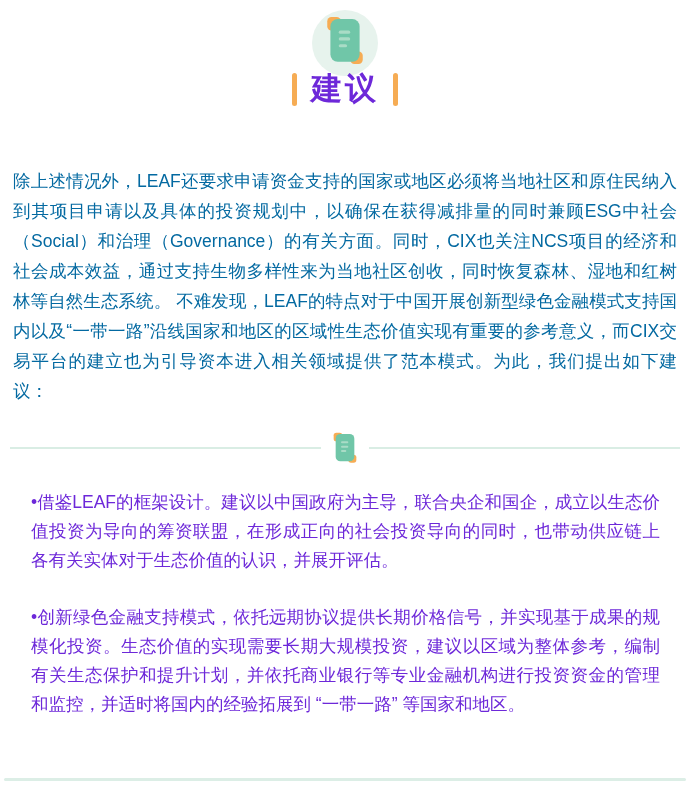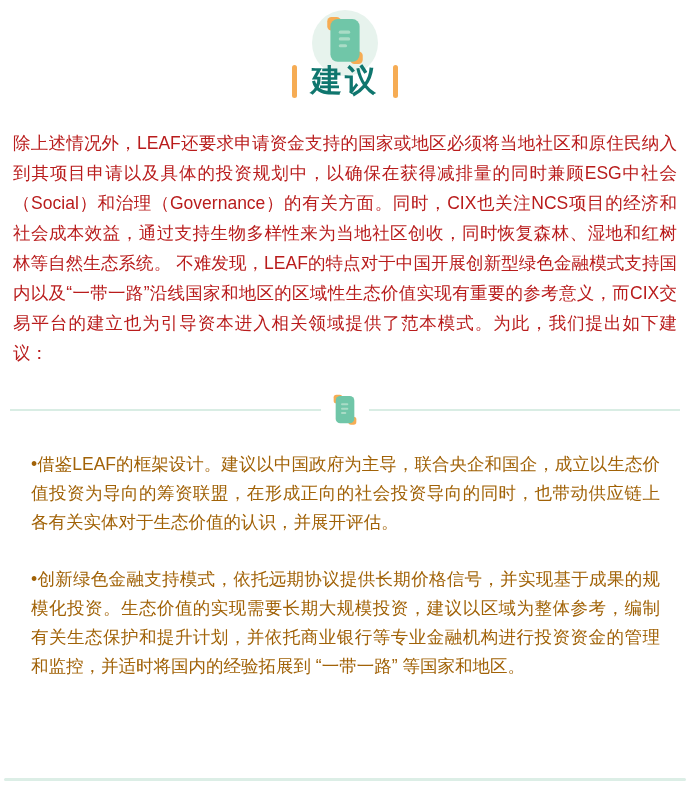--- a/index.html
+++ b/index.html
@@ -35,33 +35,33 @@
     position:relative;
     z-index:2;
   }
   .title-bar{
     width:5px;
     height:33px;
     border-radius:3px;
     background:#f6ac54;
   }
   .title-text{
-    margin:0 14px;
+    margin:8px 14px;
     font-size:31px;
     font-weight:bold;
     letter-spacing:3px;
-    color:#0f766e;
+    color:#6d28d9;
   }
   
   .intro{
-    margin:26px 13px 0 13px;
+    margin:48px 13px 0 13px;
     font-size:17.5px;
     line-height:30px;
     text-align:justify;
-    color:#b91c1c;
+    color:#0369a1;
   }
   
   .divider{
     margin-top:24px;
     height:36px;
     display:flex;
     align-items:center;
     justify-content:center;
   }
   .divider .line{
@@ -78,21 +78,21 @@
   }
   
   .suggestions{
     margin-top:22px;
   }
   .suggestion{
     margin:0 30px 28px 31px;
     font-size:17.5px;
     line-height:29px;
     text-align:justify;
-    color:#a16207;
+    color:#6d28d9;
   }
   
   .bottom-rule{
     position:absolute;
     left:4px;
     right:4px;
     bottom:15px;
     height:3px;
     background:#dceee6;
     border-radius:2px;

